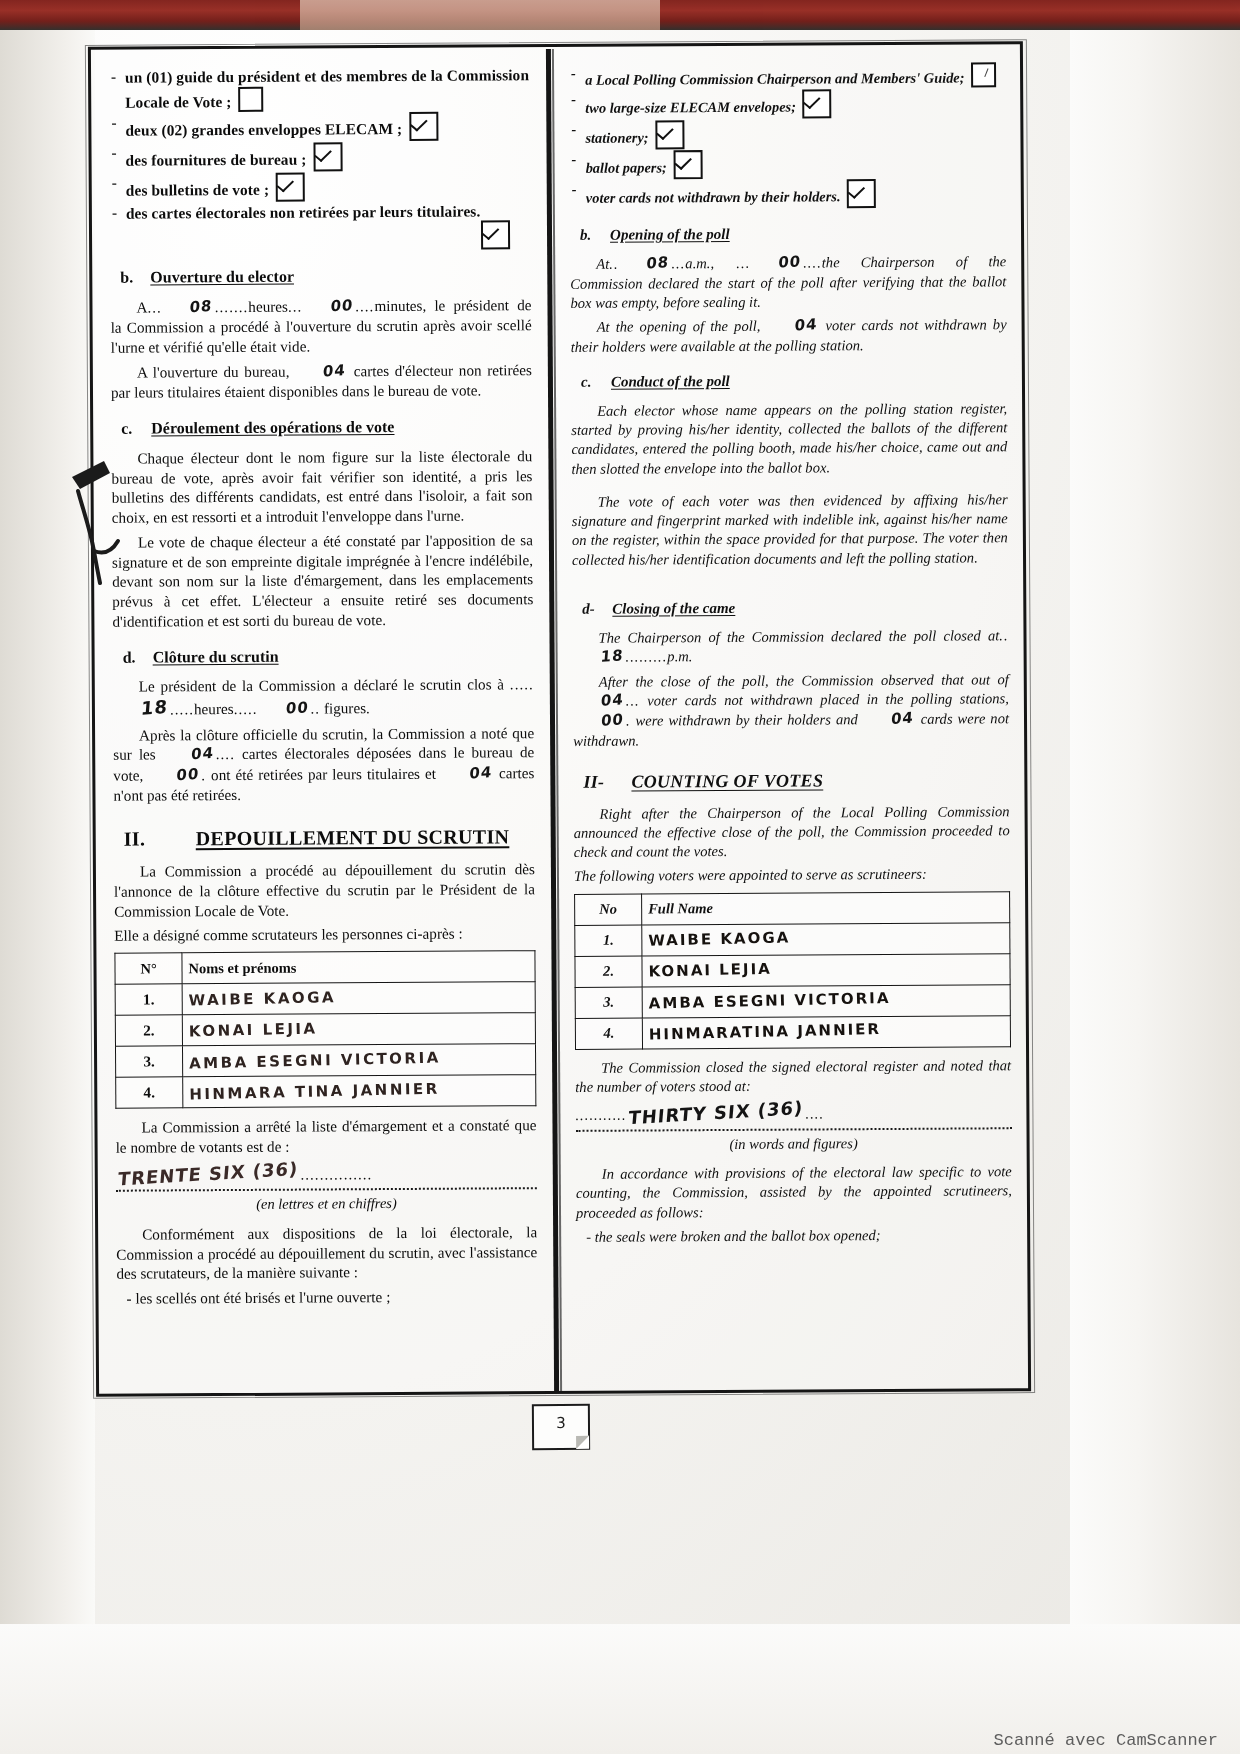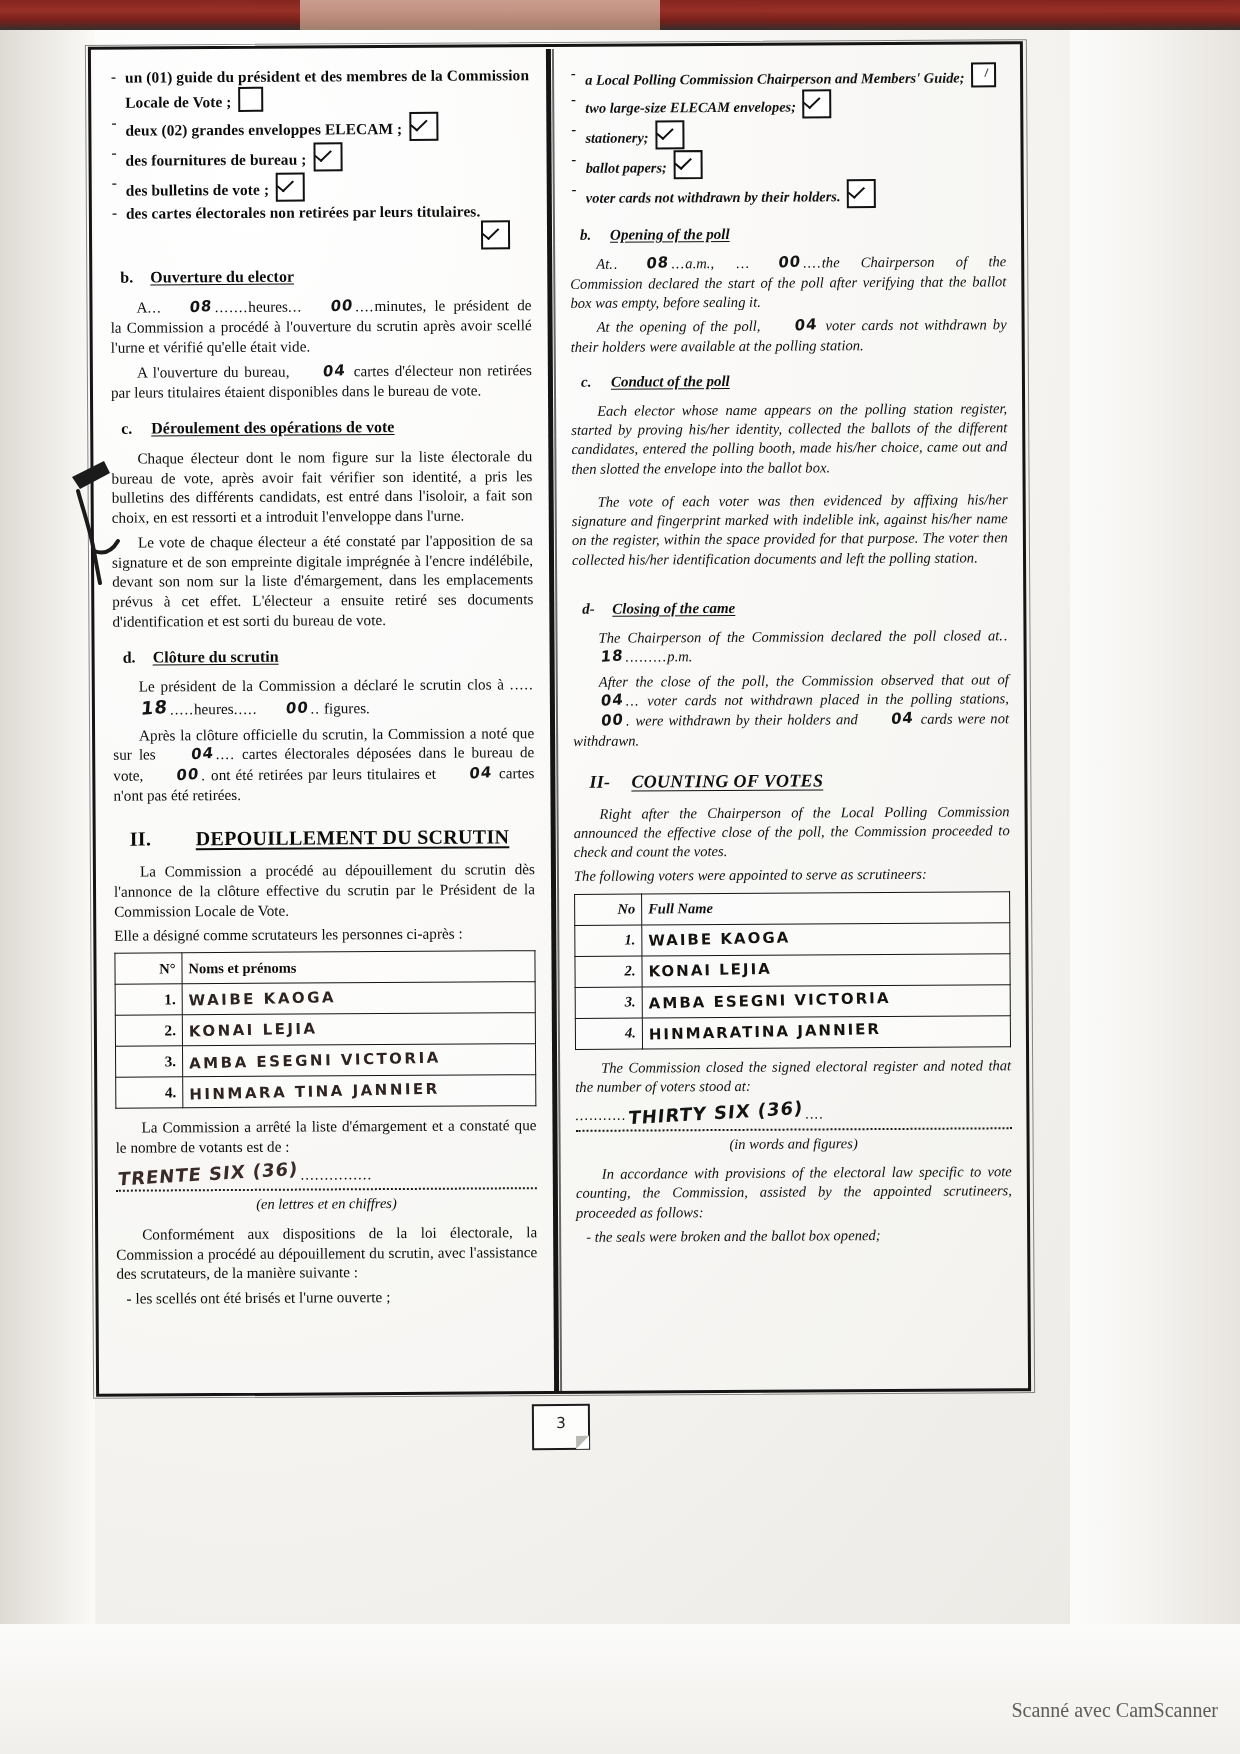--- a/index.html
+++ b/index.html
@@ -104,21 +104,21 @@
     padding-left:40px;position:relative;
   }
   h3.sec .letter{position:absolute;left:10px;font-weight:700;}
   h3.sec .ttl{text-decoration:underline;text-underline-offset:2px;}
   #col-en h3.sec{font-style:italic;font-size:15px;}
 
   h2.roman{
     font-size:20px;font-weight:700;margin:20px 0 10px 0;
     padding-left:14px;position:relative;letter-spacing:.3px;
   }
-  h2.roman .num{position:absolute;left:16px;}
+  h2.roman .num{position:absolute;left:10px;}
   h2.roman .ttl{text-decoration:underline;text-underline-offset:3px;margin-left:68px;}
   #col-en h2.roman{font-style:italic;font-size:18px;}
   #col-en h2.roman .ttl{margin-left:44px;}
 
   p.para{margin:0 0 5px 0;text-indent:26px;text-align:justify;}
   p.flush{margin:0 0 4px 0;text-indent:0;text-align:justify;}
 
   .dots{letter-spacing:1px;}
   .hw{
     font-family:"DejaVu Sans", sans-serif;
@@ -132,21 +132,21 @@
 
   
   table.nametbl{
     border-collapse:collapse;width:100%;margin:7px 0 9px 0;
     background:rgba(255,255,255,.55);
   }
   table.nametbl th, table.nametbl td{
     border:1.4px solid #151515;padding:2px 6px;height:26px;
   }
   table.nametbl th{font-weight:700;text-align:left;font-size:14.5px;}
-  table.nametbl td.numcol, table.nametbl th.numcol{width:54px;text-align:right;font-weight:700;}
+  table.nametbl td.numcol, table.nametbl th.numcol{width:54px;text-align:center;font-weight:700;}
   #col-en table.nametbl th{font-style:italic;}
   #col-en table.nametbl td.numcol{font-style:italic;}
   .hwname{
     font-family:"DejaVu Sans", sans-serif;font-style:normal;
     font-weight:600;font-size:15px;letter-spacing:2.5px;color:#2e2320;
     display:inline-block;transform:rotate(-1deg);
   }
   #col-en .hwname{color:#16120f;letter-spacing:2px;}
 
   .dotline{
@@ -171,22 +171,22 @@
   }
 
   
   #pen-mark{
     position:absolute;left:70px;top:455px;width:70px;height:150px;
     pointer-events:none;
   }
 
   
   #scanner-footer{
-    position:absolute;right:22px;bottom:32px;
-    font-family:Liberation Serif, serif;font-size:20px;color:#5d5d5d;
+    position:absolute;right:22px;bottom:4px;
+    font-family:Liberation Mono, monospace;font-size:17px;color:#5d5d5d;
   }
 </style>
 </head>
 <body>
 
 <div id="scan-page">
   <div id="paper-top-strip"></div>
   <div id="page-shadow-left"></div>
   <div id="page-shadow-right"></div>
   <div id="page-shadow-bottom"></div>

